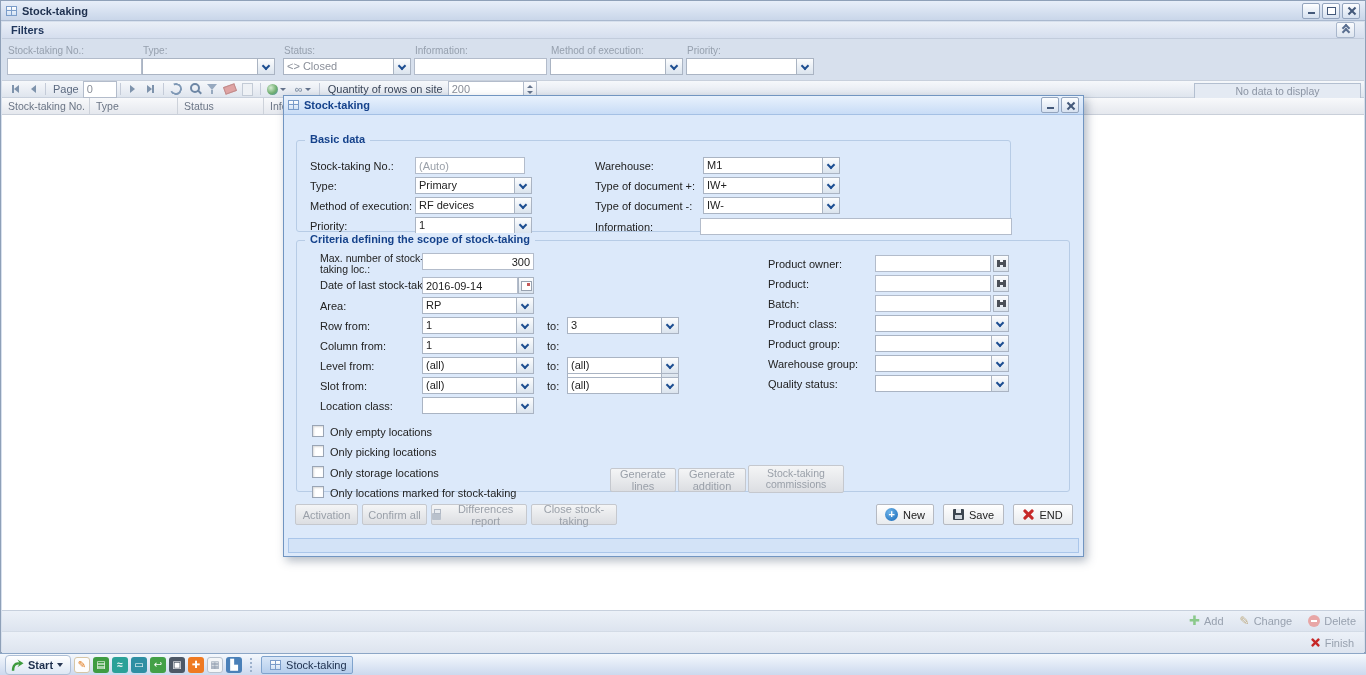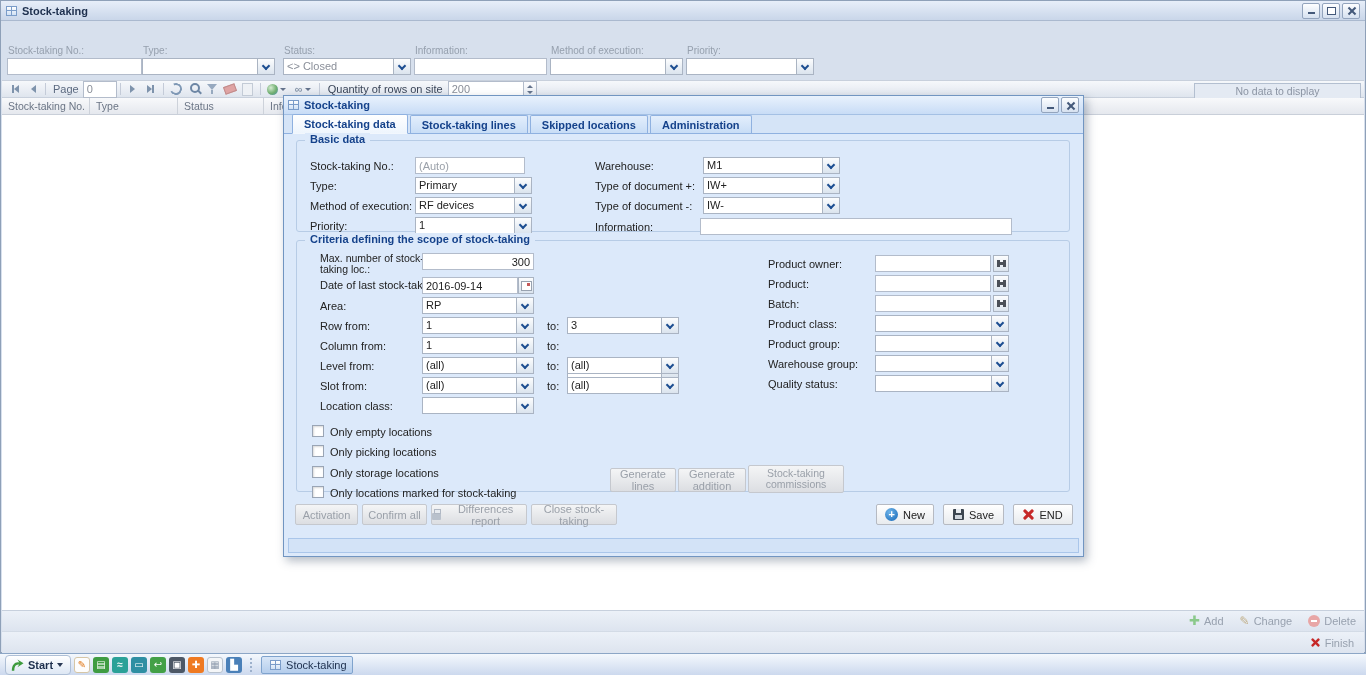--- a/index.html
+++ b/index.html
@@ -169,20 +169,27 @@
           </span>
         <span class="wc">
             <i class="rst"></i>
           </span>
         <span class="wc">
             <i class="xico"></i>
           </span>
       </span>
     </div>
 
+    <div class="filters-hd">
+      <b>Filters</b>
+      <span class="collapse-btn">
+        <i class="chup"></i>
+        <i class="chup"></i>
+      </span>
+    </div>
 
     <div class="filters-row">
       <span class="flbl" style="left:6px;top:6px;">Stock-taking No.:</span>
       <input class="tin" style="left: 5px; top: 19px; width: 135px;" value="">
       <span class="flbl" style="left:141px;top:6px;">Type:</span>
       <div class="combo" style="left:140px;top:19px;width:133px;">
         <span class="c-text"></span>
         <span class="c-btn">
             <i class="chev"></i>
           </span>
@@ -309,30 +316,24 @@
       <span class="win-controls">
         <span class="wc">
             <i class="minbar"></i>
           </span>
         <span class="wc">
             <i class="xico"></i>
           </span>
       </span>
     </div>
 
-    <div class="dtabs">
-      <span class="tab active">Stock-taking data</span>
-      <span class="tab">Stock-taking lines</span>
-      <span class="tab">Skipped locations</span>
-      <span class="tab">Administration</span>
-    </div>
 
     <div class="dcontent">
 
-      <div class="fs" style="left:12px;top:6px;width:774px;height:92px;">
+      <div class="fs" style="left:12px;top:6px;width:715px;height:92px;">
         <span class="fs-legend">Basic data</span>
 
         <span class="dl" style="left:13px;top:19px;">Stock-taking No.:</span>
         <input class="tin" style="left: 118px; top: 16px; width: 110px; color: rgb(154, 160, 169);" value="(Auto)">
 
         <span class="dl" style="left:13px;top:39px;">Type:</span>
         <div class="combo" style="left:118px;top:36px;width:117px;">
           <span class="c-text">Primary</span>
           <span class="c-btn">
               <i class="chev"></i>

